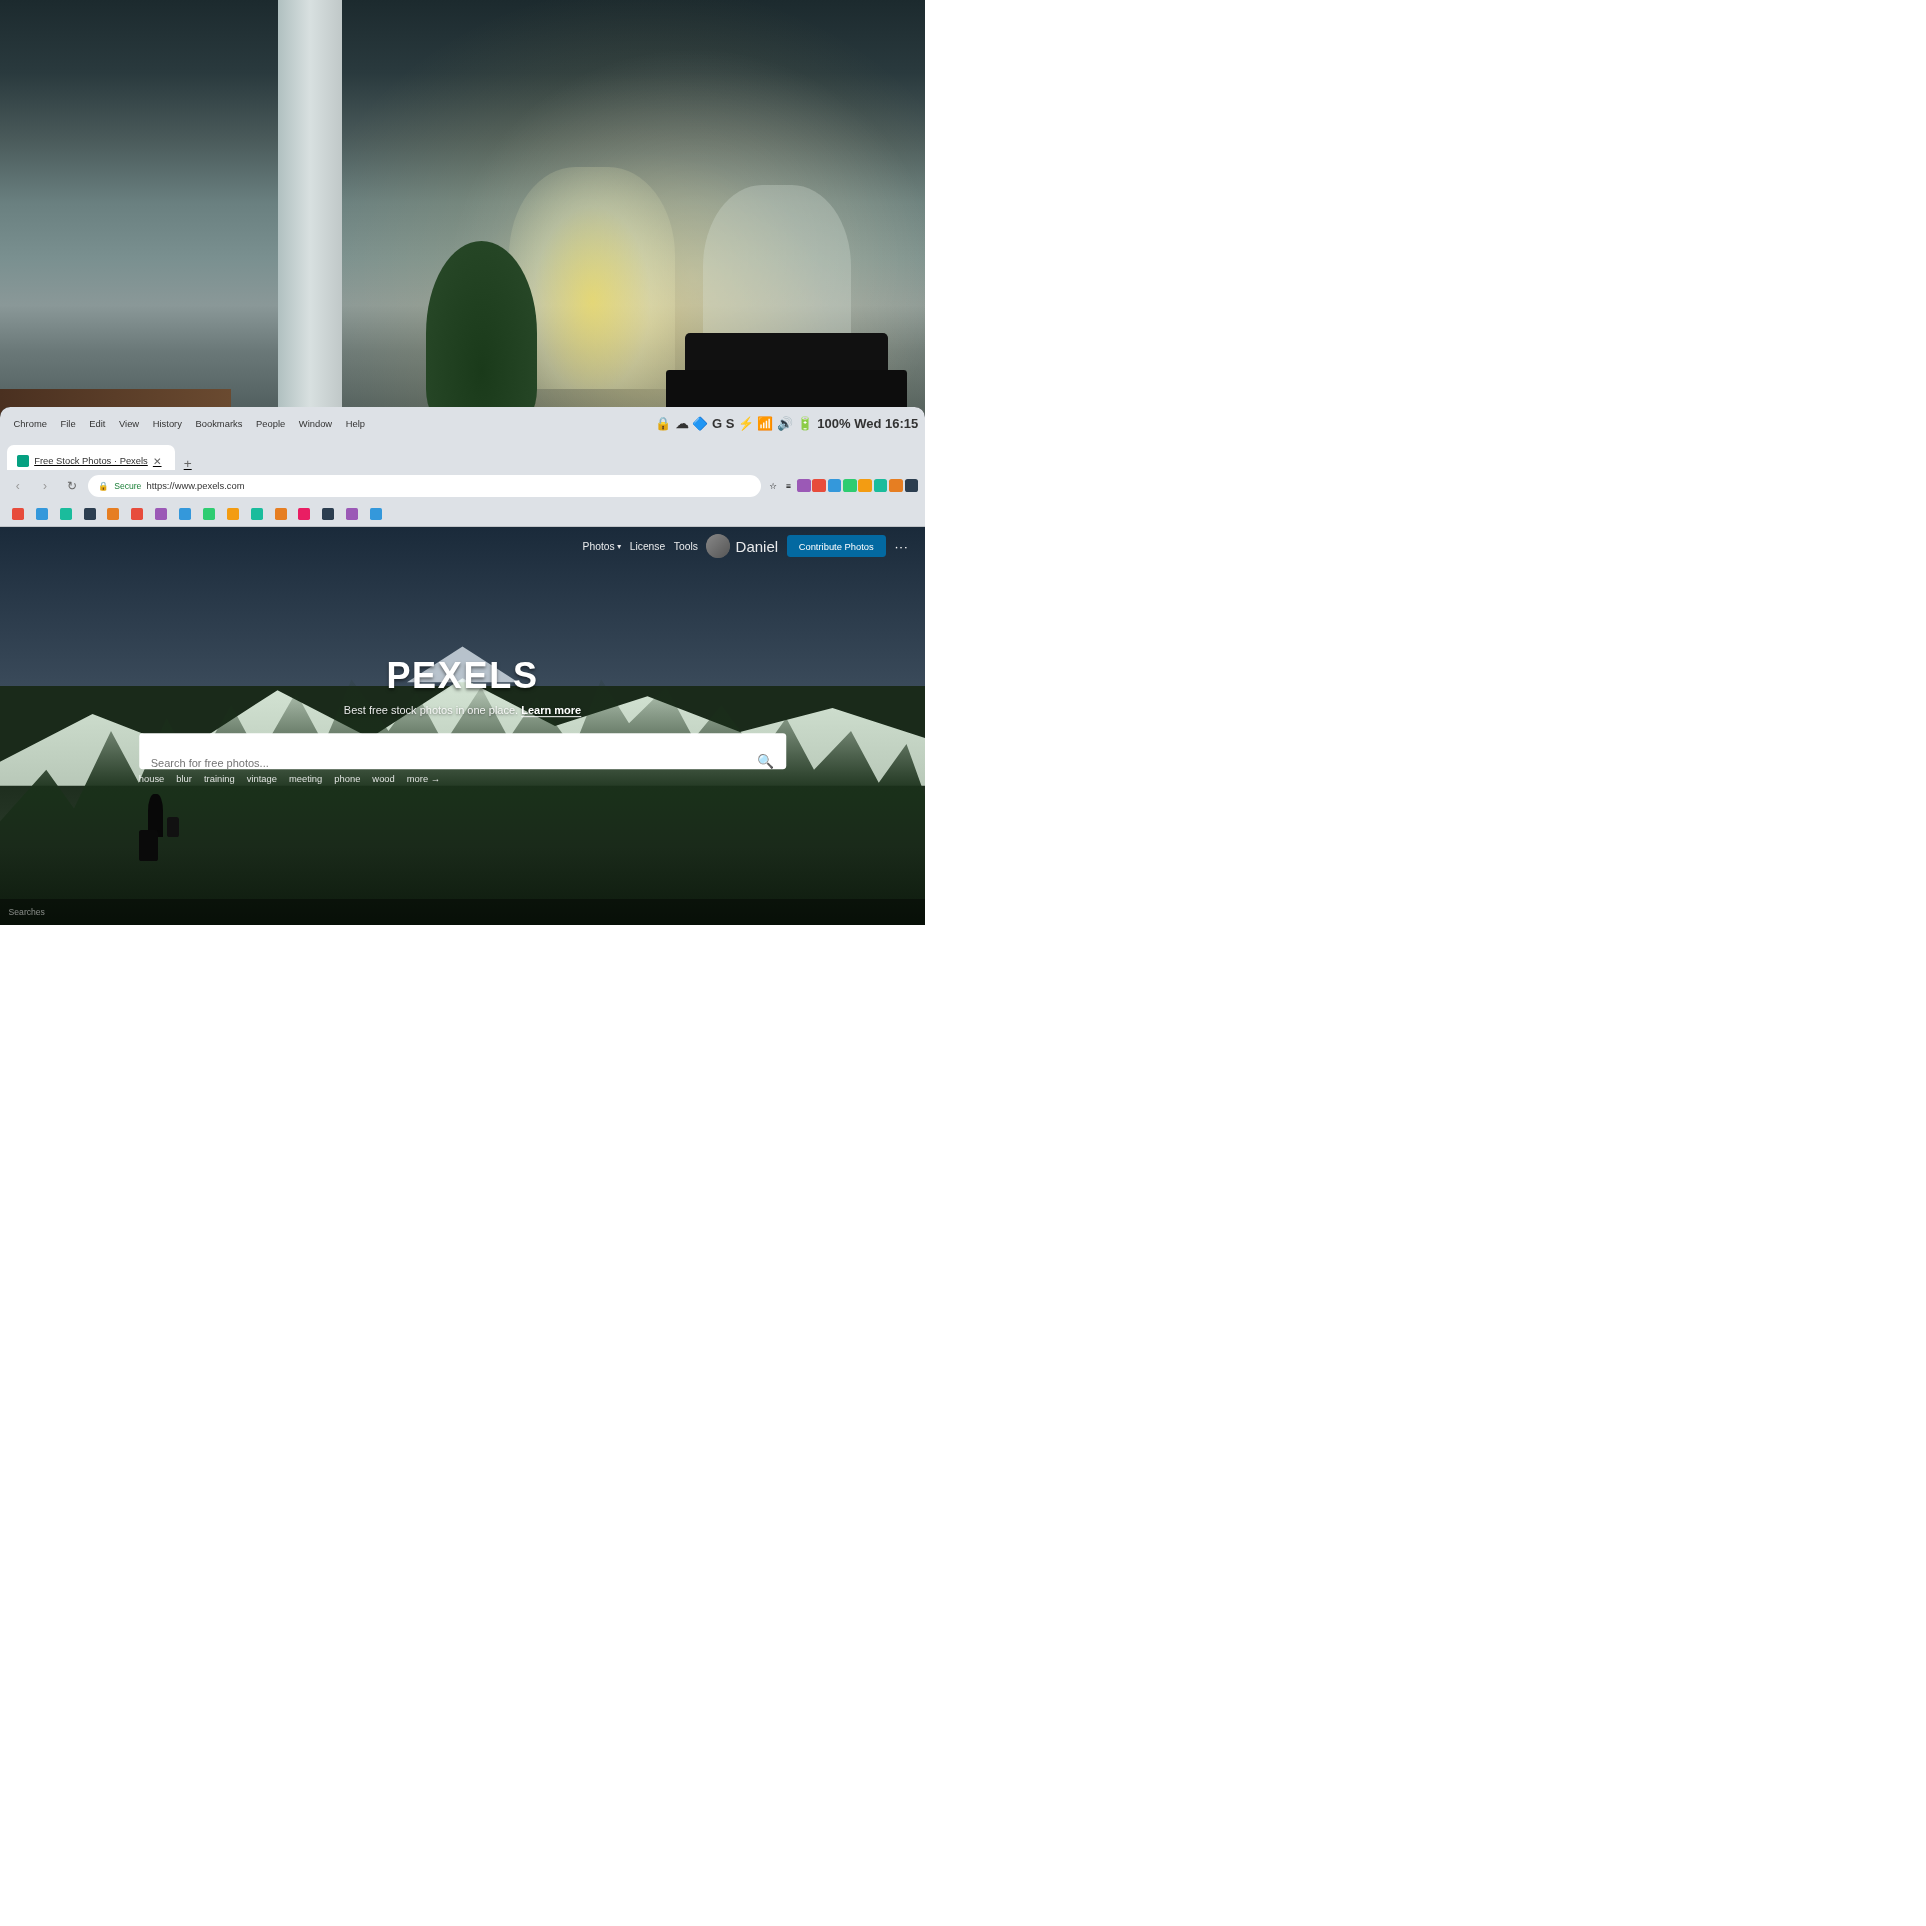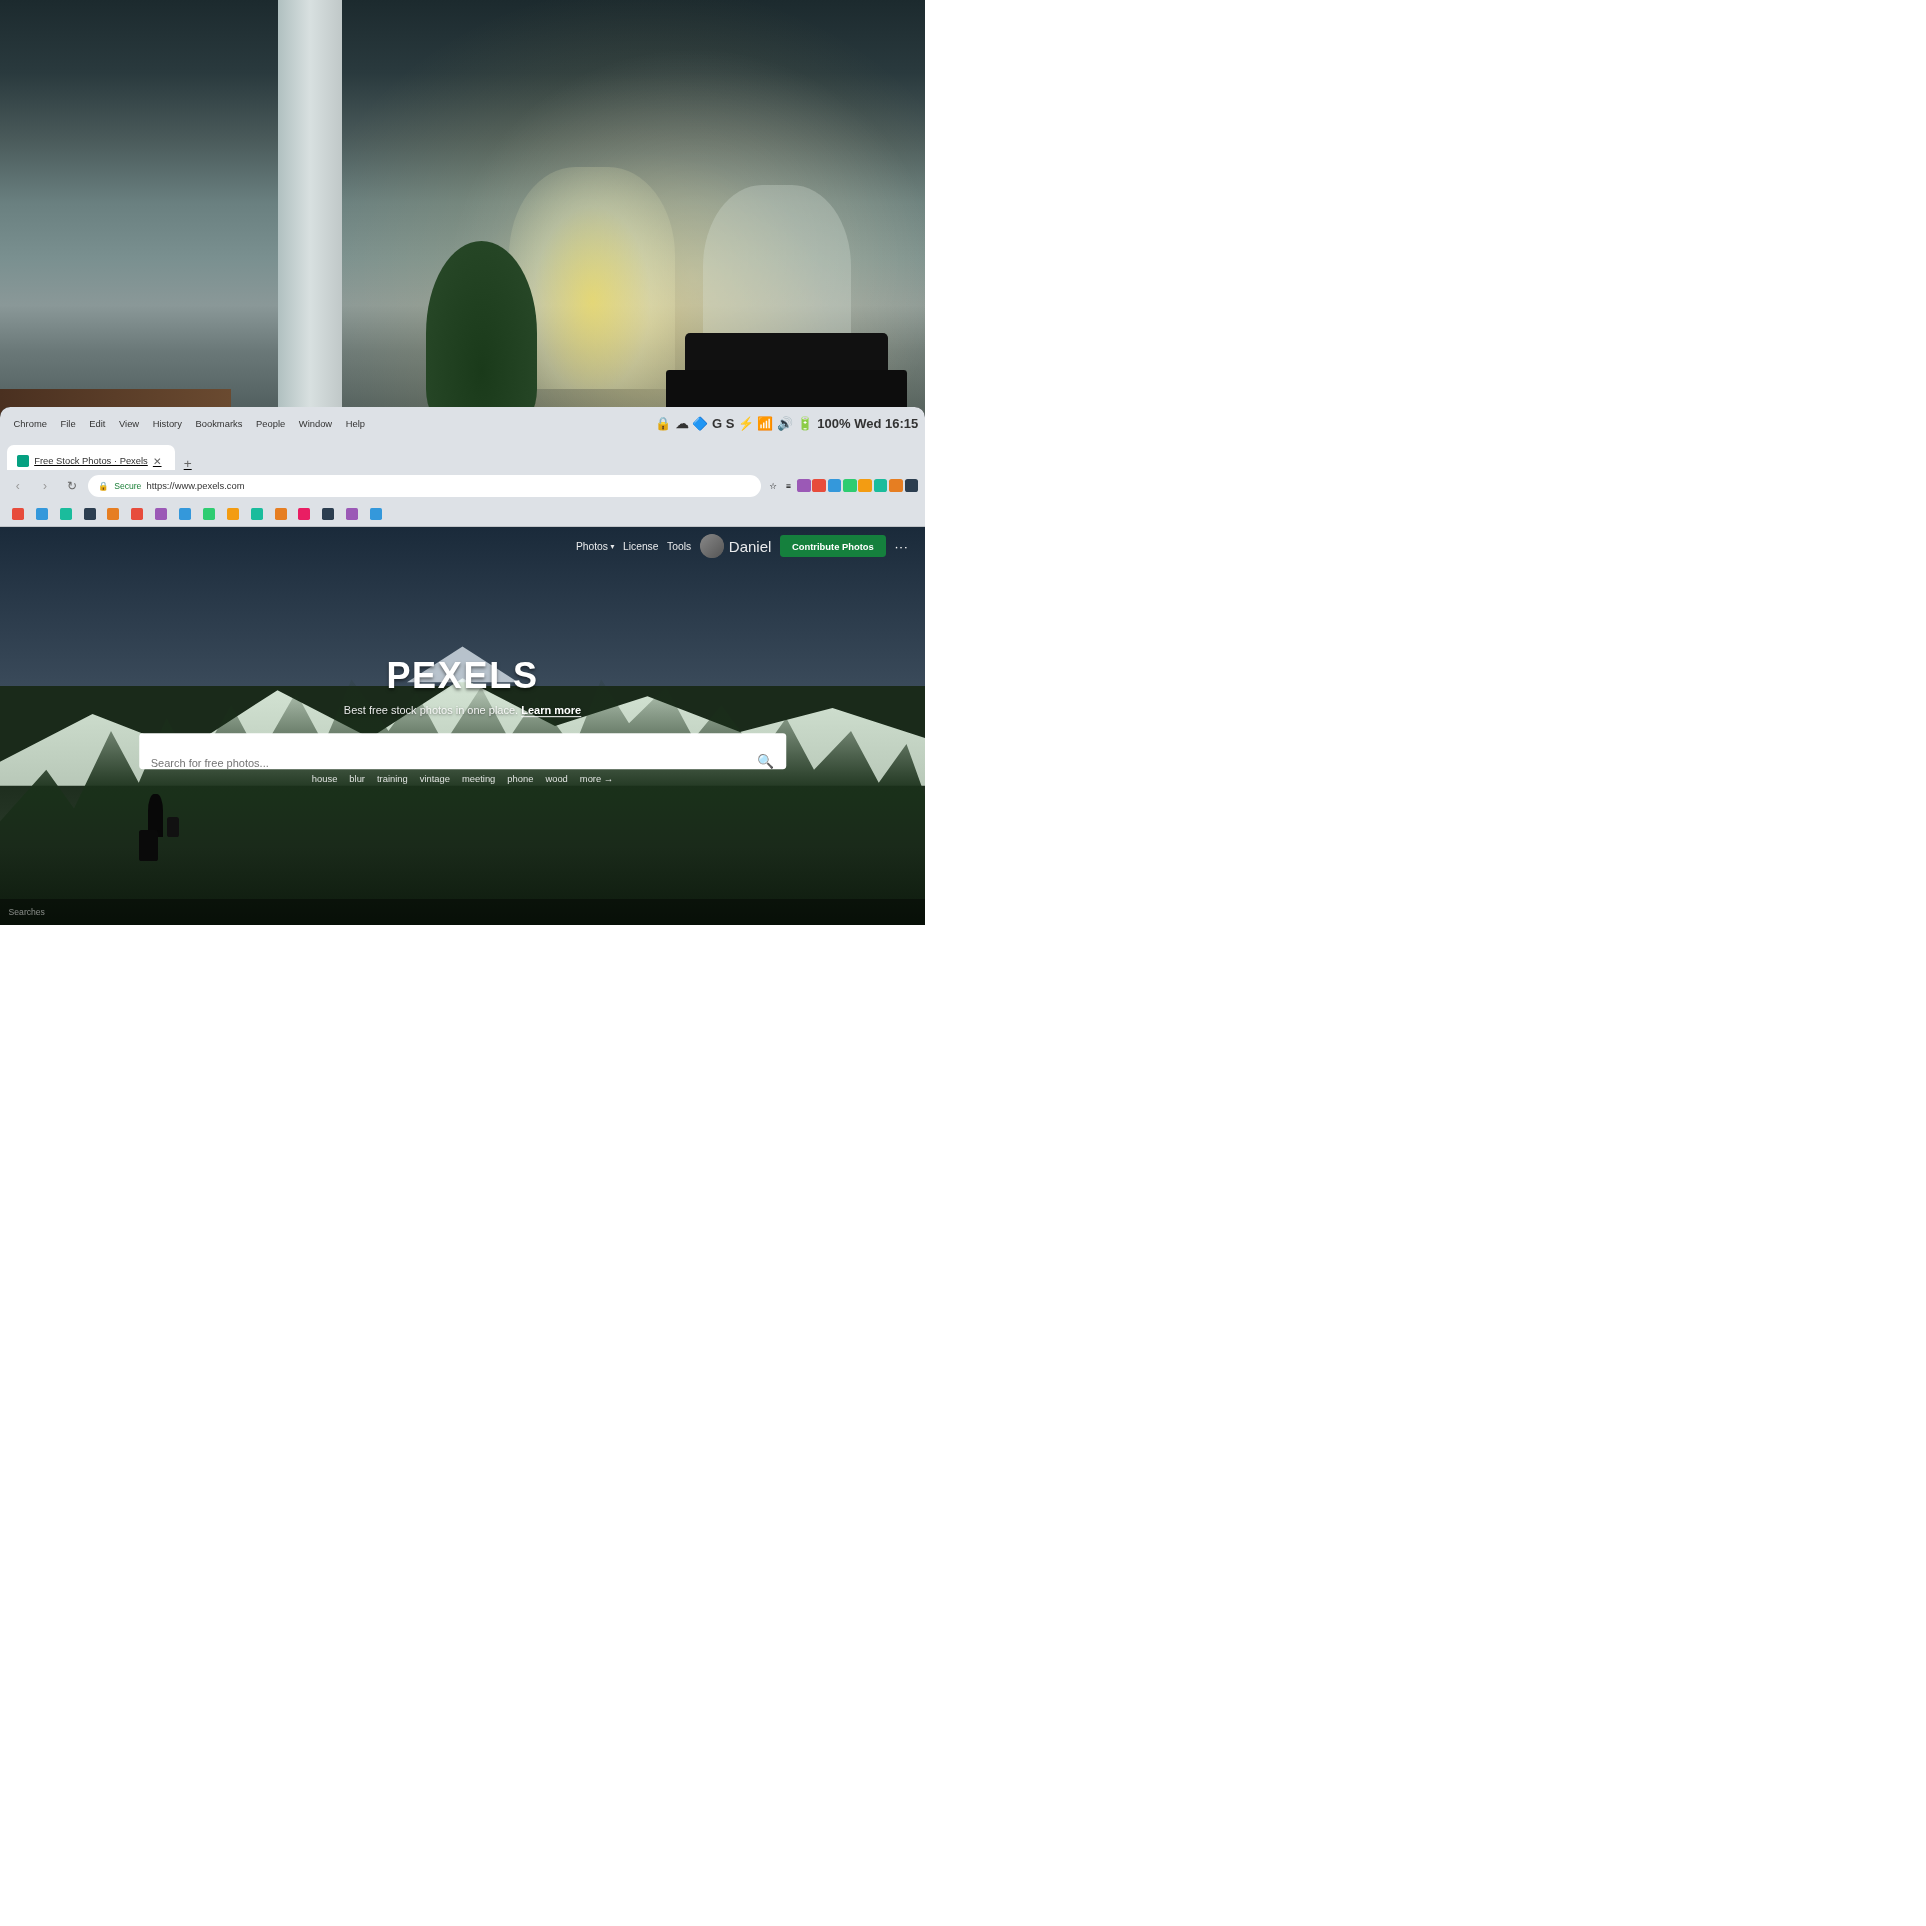--- a/index.html
+++ b/index.html
@@ -272,24 +272,24 @@
       color: rgba(255,255,255,0.9);
       font-size: 10.3px;
       cursor: pointer;
       text-decoration: none;
       display: flex;
       align-items: center;
       gap: 2.6px;
     }
 
     .contribute-btn {
-      background: #15803d;
+      background: #0369a1;
       color: white;
       font-size: 9.4px;
-      font-weight: 700;
+      font-weight: 400;
       padding: 5.1px 12px;
       border-radius: 3.4px;
       cursor: pointer;
       border: none;
       white-space: nowrap;
     }
 
     .user-avatar {
       width: 24px;
       height: 24px;
@@ -368,21 +368,20 @@
       font-size: 13.7px;
       cursor: pointer;
     }
 
     
     .search-tags {
       display: flex;
       align-items: center;
       gap: 12px;
       margin-top: 4px;
-      justify-content: center;
     }
 
     .search-tag {
       color: rgba(255,255,255,0.85);
       font-size: 9.4px;
       cursor: pointer;
       text-decoration: none;
     }
 
     .more-tag {

